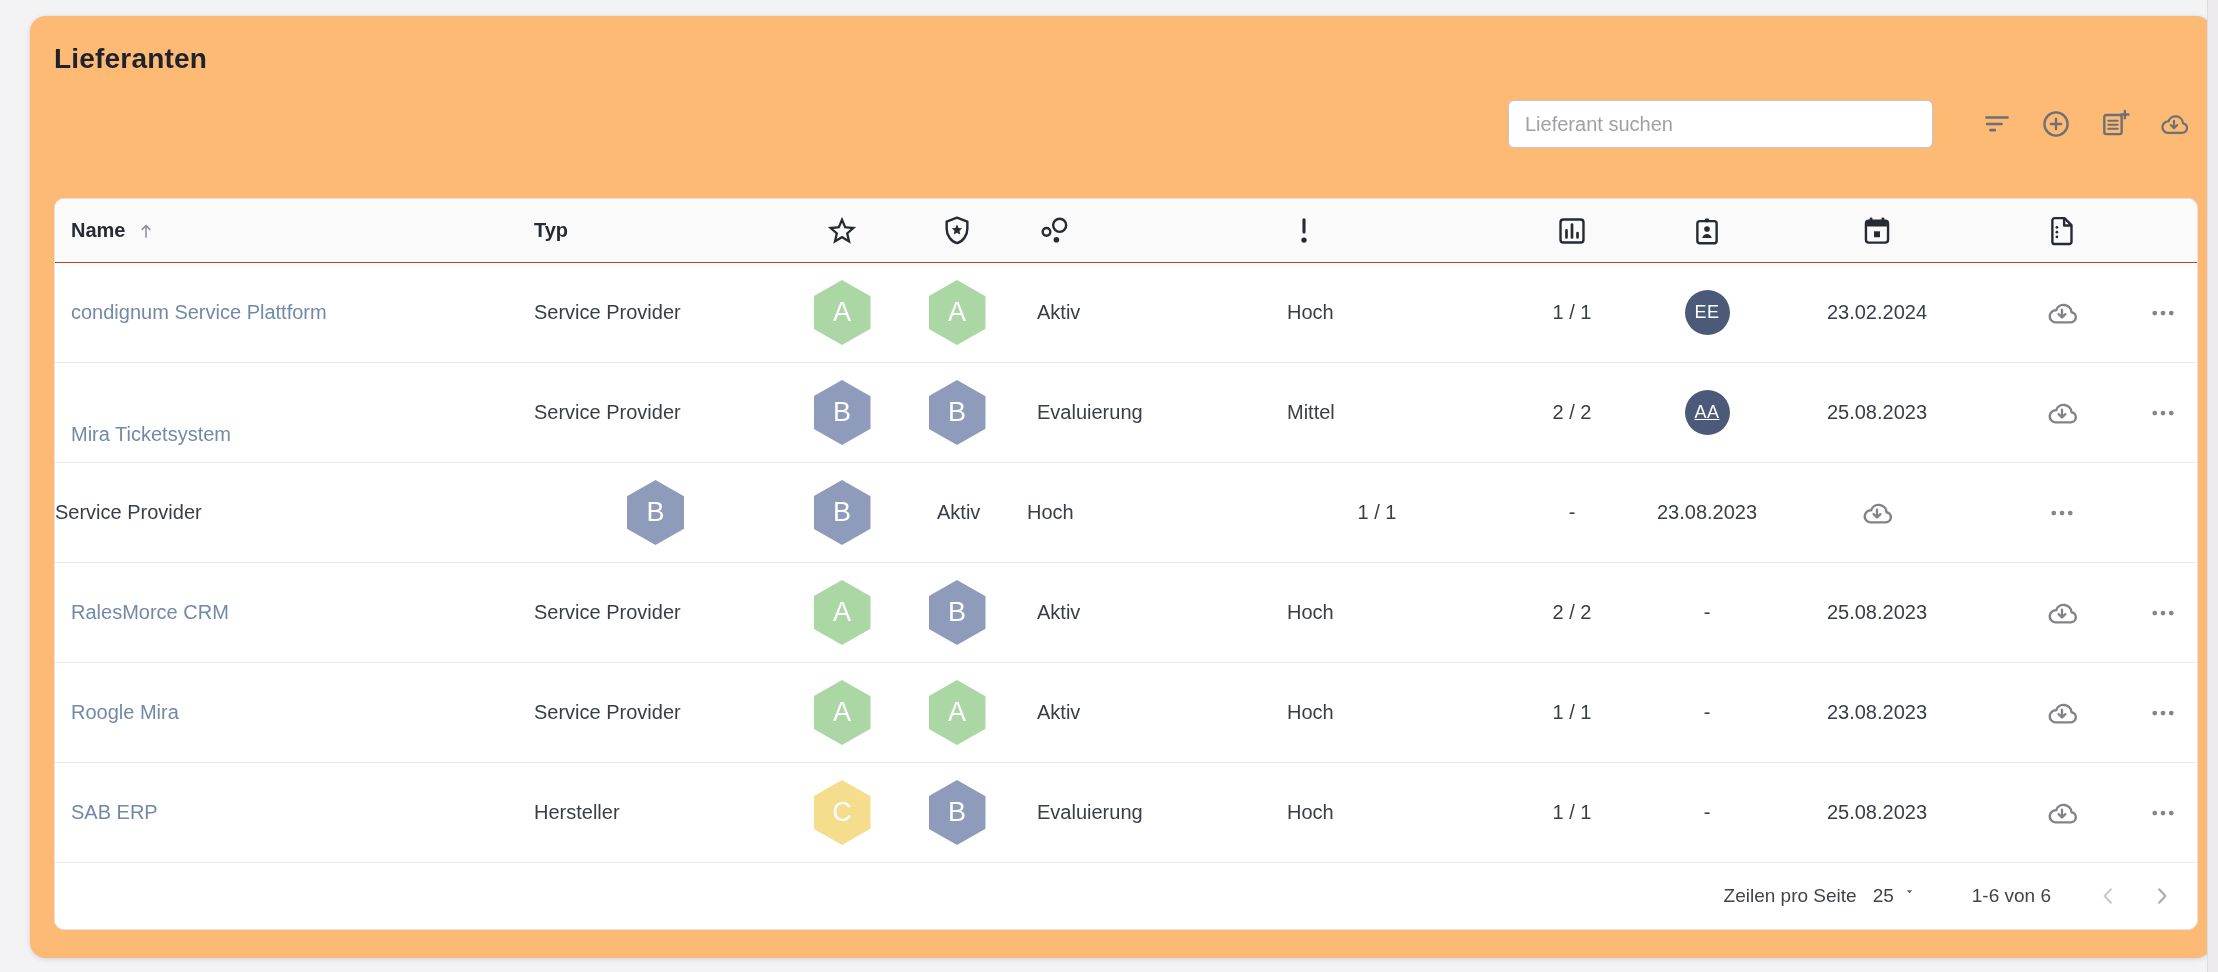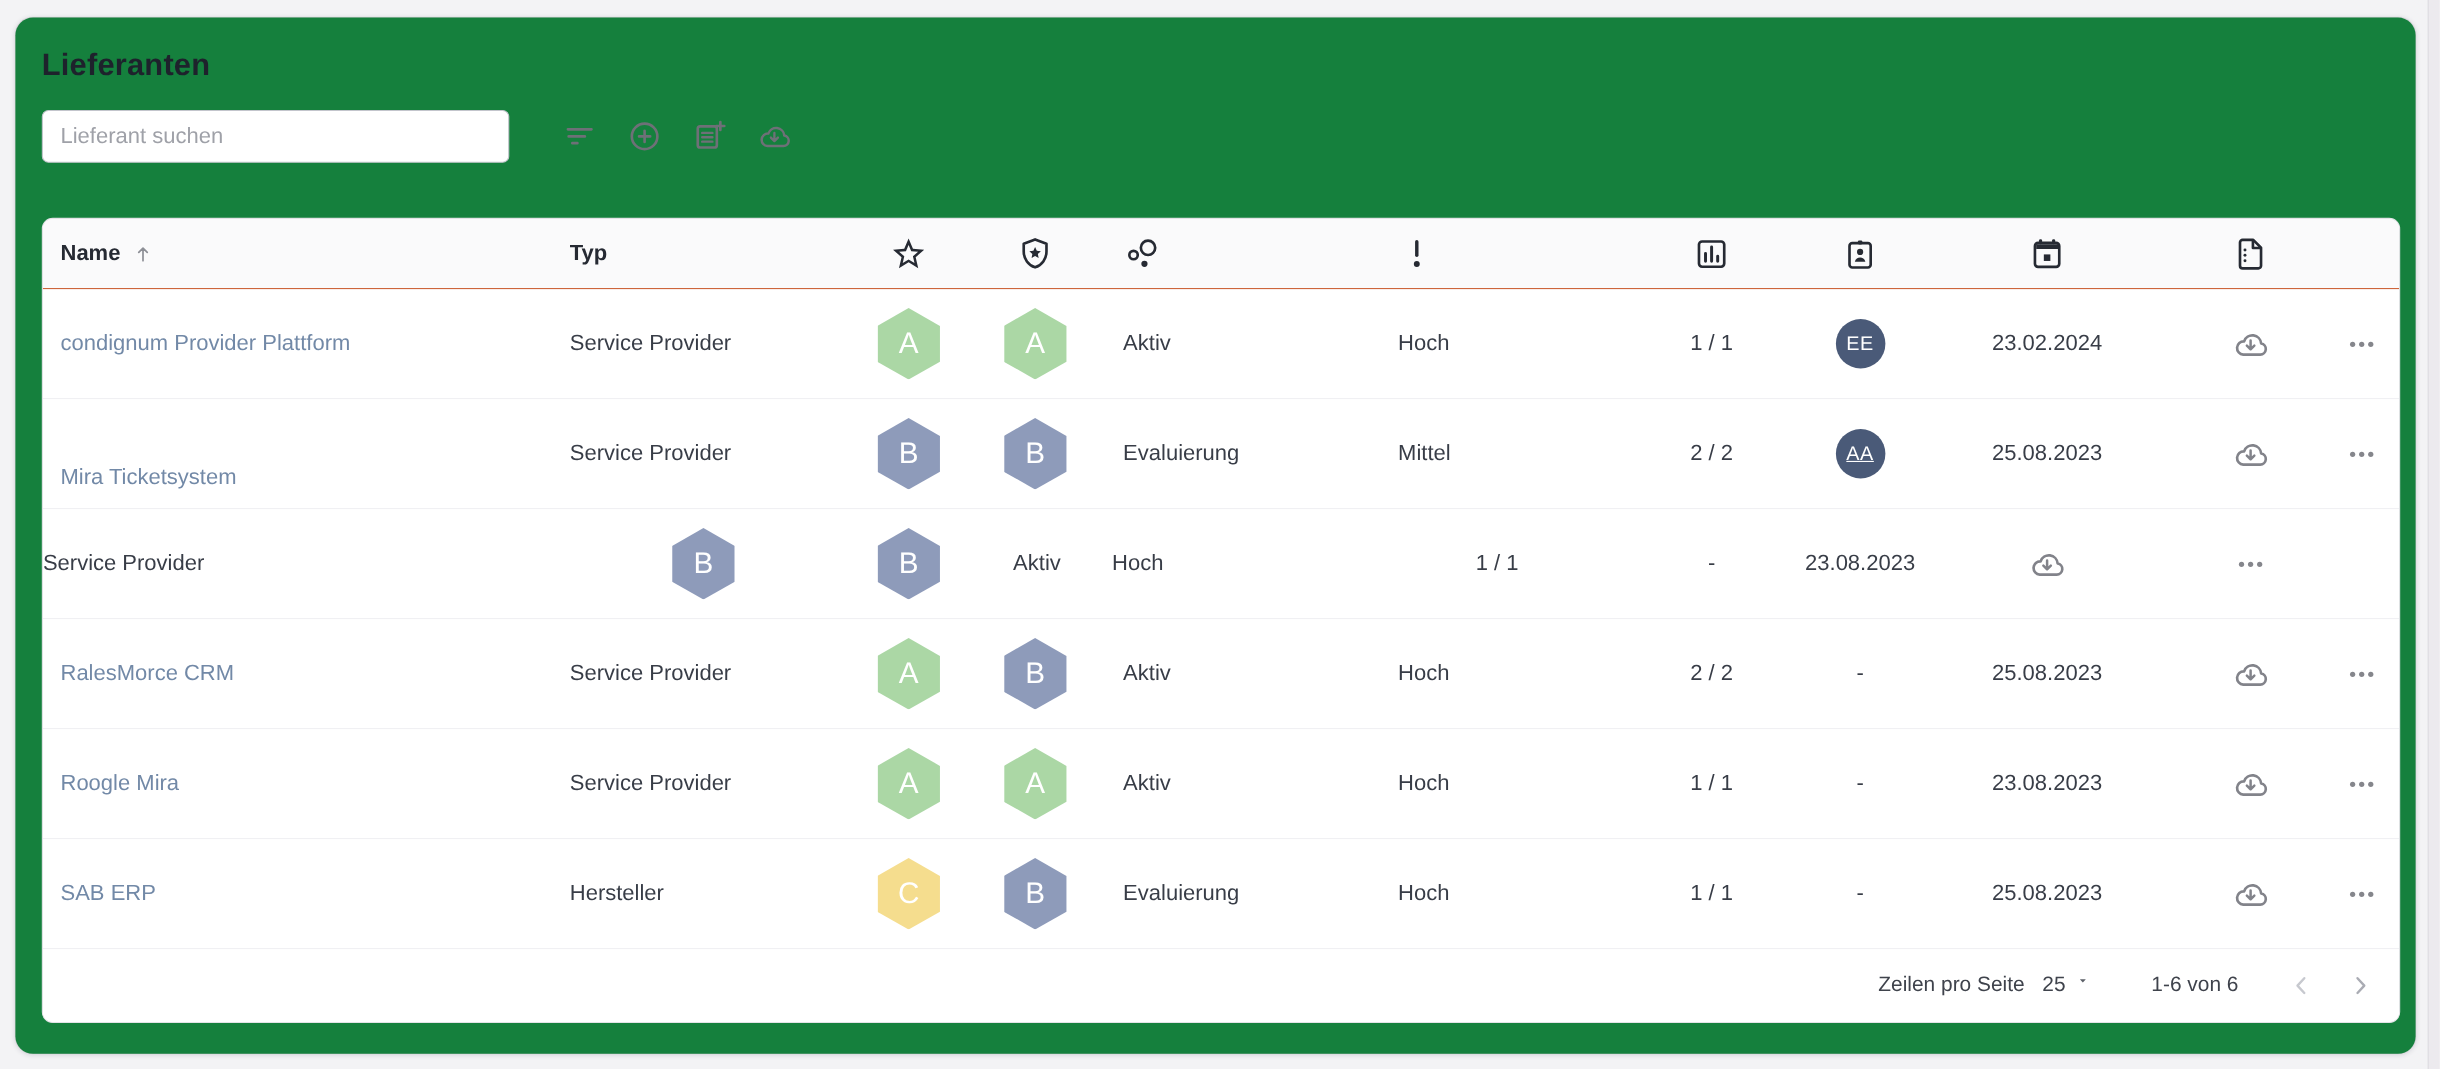--- a/index.html
+++ b/index.html
@@ -12,29 +12,29 @@
   }
   .viewport { position: relative; width: 2218px; height: 972px; }
 
   
   .scrollbar-track {
     position: absolute; right: 0; top: 0; bottom: 0; width: 11px;
     background: #eceaee; border-left: 1px solid #dedce1;
   }
 
   .card {
-    position: absolute; left: 14px; top: 16px; width: 2182px; height: 942px;
-    background: #15803d; border-radius: 16px;
+    position: absolute; left: 30px; top: 16px; width: 2182px; height: 942px;
+    background: #fdba74; border-radius: 16px;
     box-shadow: 0 1px 5px rgba(40,40,60,.16), 0 0 1px rgba(0,0,0,.10);
     padding: 26px 14px 0 24px;
   }
 
   .page-title { font-size: 28px; font-weight: 700; color: #1e222c; line-height: 34px; letter-spacing: .2px; }
 
-  .topbar { display: flex; justify-content: flex-start; align-items: center; margin-top: 24px; gap: 48px; }
+  .topbar { display: flex; justify-content: flex-end; align-items: center; margin-top: 24px; gap: 48px; }
   .search-input {
     width: 425px; height: 48px; border: 1px solid #c3c5cc; border-radius: 6px;
     font-family: "Liberation Sans", sans-serif; font-size: 20px; color: #383d47;
     padding: 0 16px; outline: none; background: #fff;
   }
   .search-input::placeholder { color: #9fa1a8; }
 
   .toolbar { display: flex; align-items: center; gap: 27px; color: #6e7077; padding-right: 8px; }
   .icon-btn { background: none; border: none; cursor: pointer; color: inherit; display: flex; align-items: center; }
 
@@ -216,21 +216,21 @@
                 <circle cx="8.4" cy="12.8" r="0.95" fill="currentColor"></circle>
                 <circle cx="8.4" cy="16.2" r="0.95" fill="currentColor"></circle>
               </svg>
             </span>
           </div>
           <div class="th c-center"></div>
         </div>
       <div id="tbody">
           <div class="row grid">
             <div class="cell c-left pl16">
-              <a class="supplier-link" style="color: rgb(114, 137, 167);">condignum Provider Plattform</a>
+              <a class="supplier-link" style="color: rgb(114, 137, 167);">condignum Service Plattform</a>
             </div>
             <div class="cell c-left">Service Provider</div>
             <div class="cell c-center">
               <div class="hex" style="background: rgb(171, 215, 165);">A</div>
             </div>
             <div class="cell c-center">
               <div class="hex" style="background: rgb(171, 215, 165);">A</div>
             </div>
             <div class="cell c-left pl30">Aktiv</div>
             <div class="cell c-left pl20">Hoch</div>

